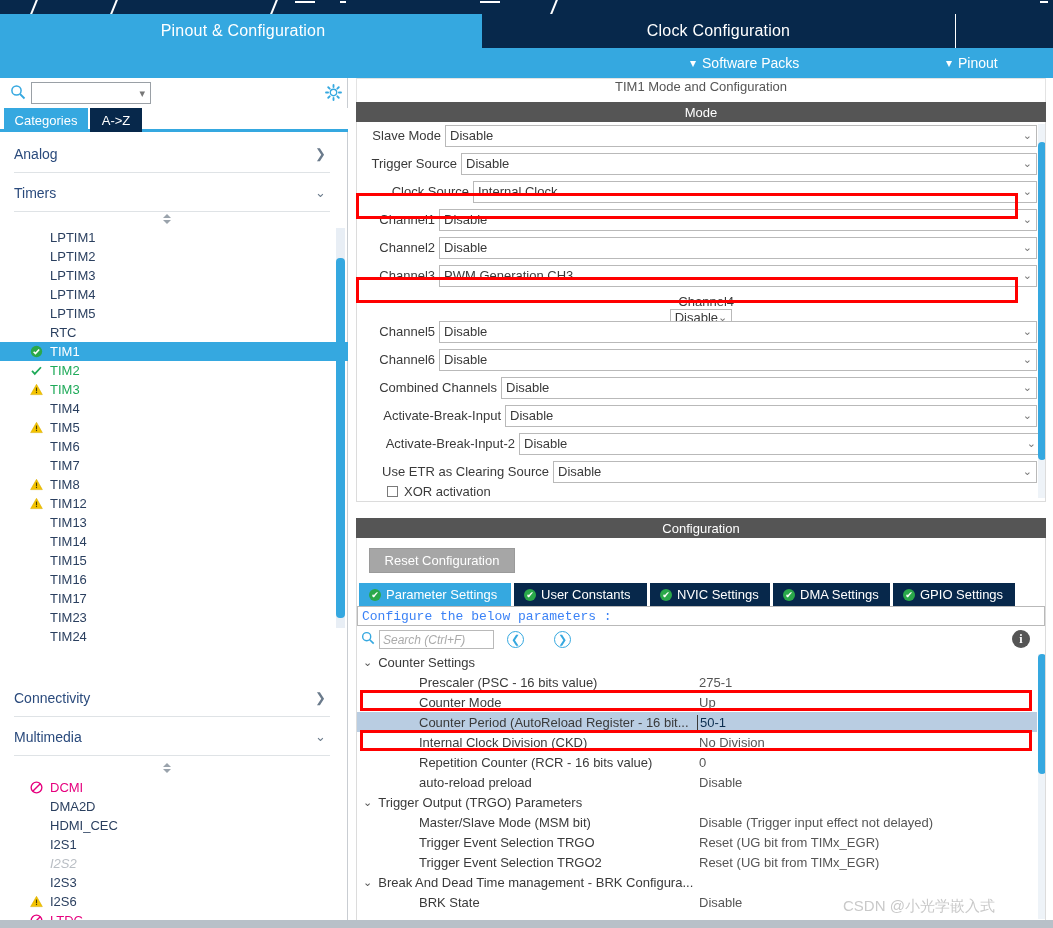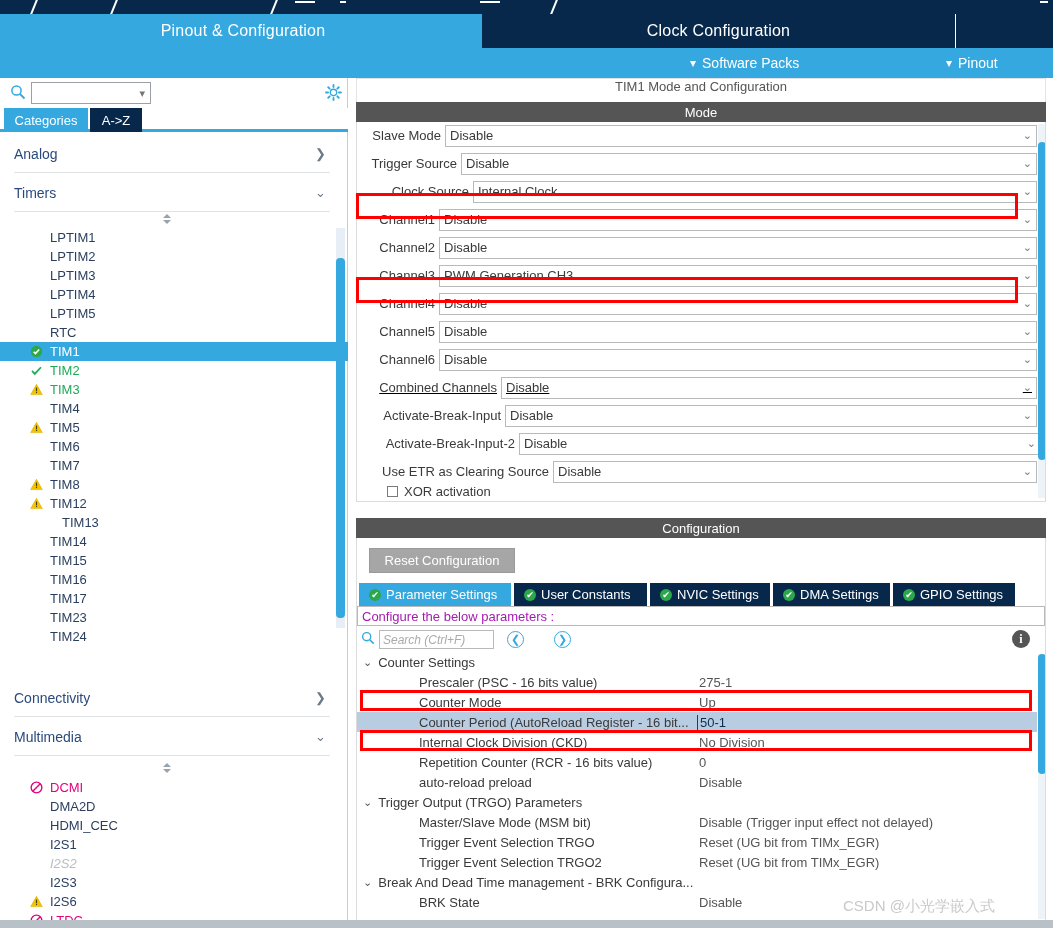--- a/index.html
+++ b/index.html
@@ -179,21 +179,21 @@
     width: 12px; height: 12px; border-radius: 50%;
     background: #2aa84a; color:#fff; font-size: 9px; line-height:12px;
     text-align:center; display:inline-block;
   }
   .ctab.active .okdot { background:#2aa84a; }
 
   .cfgnote {
     position:absolute; left:0; top:68px; width: 688px; height: 20px;
     border: 1px solid #b9b9b9; background:#ffffff;
     display:flex; align-items:center; padding-left: 4px;
-    font-size: 13px; color:#a21caf;
+    font-size: 13px; color:#3b82f6;font-family:Liberation Mono, monospace;
   }
   .searchrow2 { position:absolute; left:0; top:88px; width: 688px; height: 26px; }
   .sinput {
     position:absolute; left: 22px; top: 4px; width: 115px; height: 19px;
     border: 1px solid #b9b9b9; background:#fff;
     display:flex; align-items:center; padding-left:3px;
     font-size: 12px; color:#aaa; font-style: italic;
   }
   .navbtn {
     position:absolute; top: 5px; width: 17px; height: 17px;
@@ -413,21 +413,21 @@
         <div class="peri" style="top: 416px;">
           <span class="pi">
             <svg width="13" height="13" viewBox="0 0 16 16">
               <path d="M8 1.6 15.2 14.3H0.8z" fill="#f5c400" stroke="#d8ae00" stroke-width=".7"></path>
               <rect x="7.3" y="5.6" width="1.4" height="4.6" fill="#4a3c00"></rect>
               <rect x="7.3" y="11" width="1.4" height="1.4" fill="#4a3c00"></rect>
             </svg>
           </span>
           <span class="pl">TIM12</span>
         </div>
-        <div class="peri" style="top: 435px; padding-left: 12px;">
+        <div class="peri" style="top: 435px;">
           <span class="pi"></span>
           <span class="pl">TIM13</span>
         </div>
         <div class="peri" style="top: 454px;">
           <span class="pi"></span>
           <span class="pl">TIM14</span>
         </div>
         <div class="peri" style="top: 473px;">
           <span class="pi"></span>
           <span class="pl">TIM15</span>
@@ -571,42 +571,42 @@
               <span class="dn">⌄</span>
             </div>
           </div>
           <div class="mrow" style="top: 144px; left: 8px;">
             <div class="mlabel" style="width: 74px;">Channel3</div>
             <div class="mselect">
               <span>PWM Generation CH3</span>
               <span class="dn">⌄</span>
             </div>
           </div>
-          <div class="mrow" style="top: 172px; left: 8px;">
+          <div class="mrow" style="top: 172px; left: 8px; flex-direction: column;">
             <div class="mlabel" style="width: 74px;">Channel4</div>
             <div class="mselect">
               <span>Disable</span>
               <span class="dn">⌄</span>
             </div>
           </div>
           <div class="mrow" style="top: 200px; left: 8px;">
             <div class="mlabel" style="width: 74px;">Channel5</div>
             <div class="mselect">
               <span>Disable</span>
               <span class="dn">⌄</span>
             </div>
           </div>
           <div class="mrow" style="top: 228px; left: 8px;">
             <div class="mlabel" style="width: 74px;">Channel6</div>
             <div class="mselect">
               <span>Disable</span>
               <span class="dn">⌄</span>
             </div>
           </div>
-          <div class="mrow" style="top: 256px; left: 8px; text-decoration: underline;">
+          <div class="mrow" style="top: 256px; left: 8px;">
             <div class="mlabel" style="width: 136px;">Combined Channels</div>
             <div class="mselect">
               <span>Disable</span>
               <span class="dn">⌄</span>
             </div>
           </div>
           <div class="mrow" style="top: 284px; left: 8px;">
             <div class="mlabel" style="width: 140px;">Activate-Break-Input</div>
             <div class="mselect">
               <span>Disable</span>

